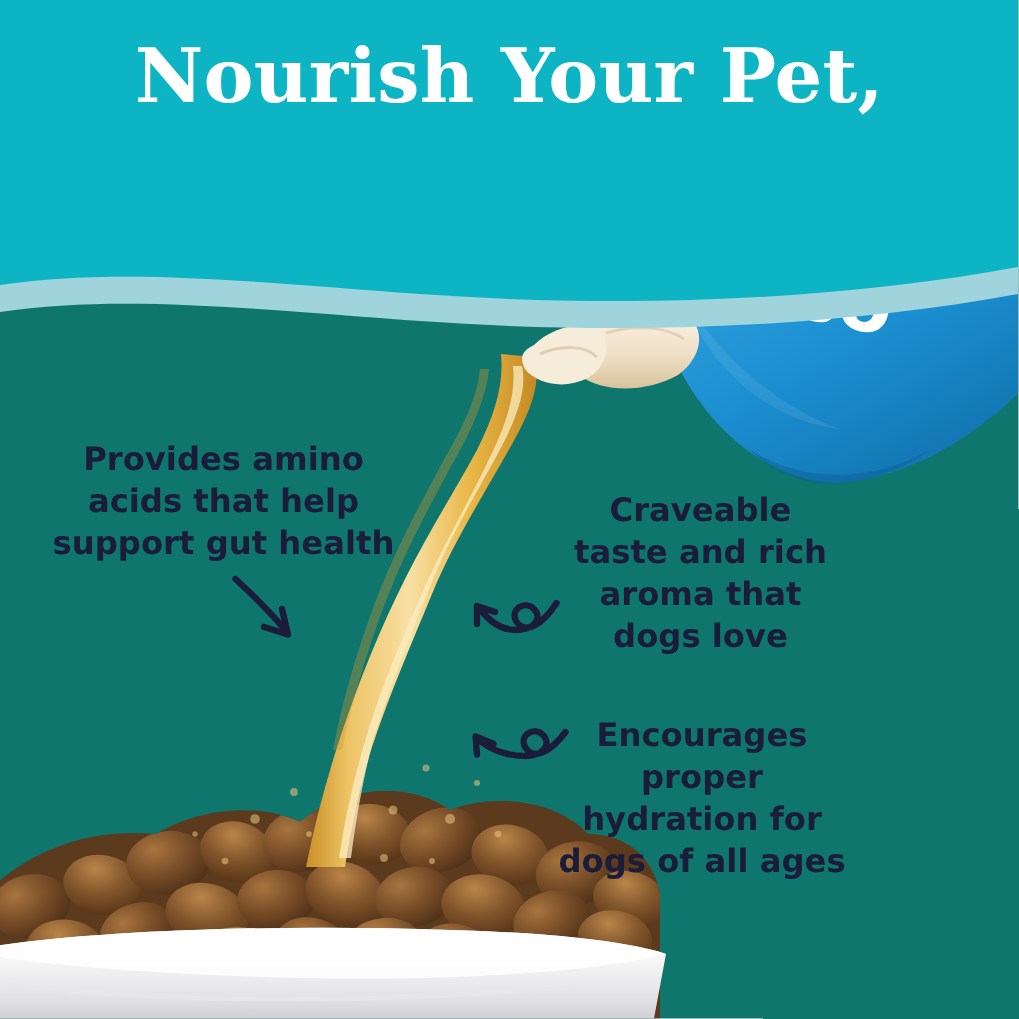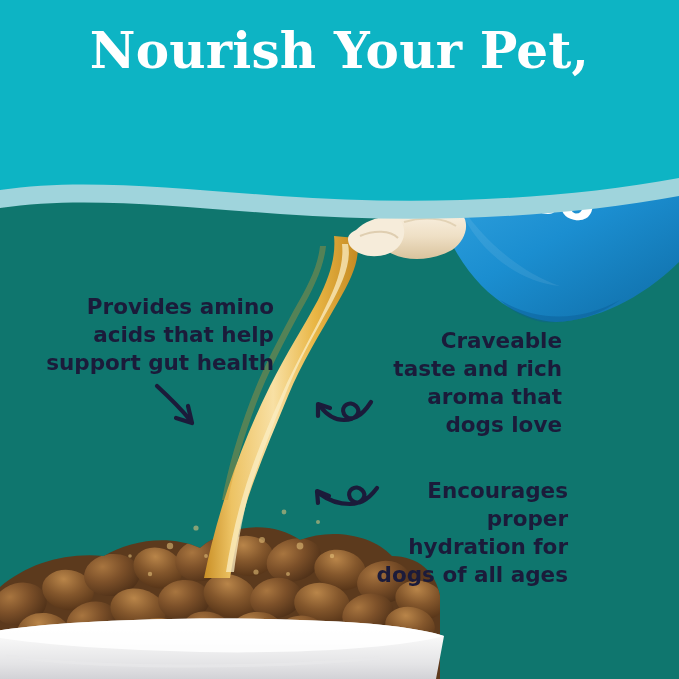--- a/index.html
+++ b/index.html
@@ -99,21 +99,21 @@
   }
 
   
   .callout {
     position: absolute;
     color: #1b1b3a;
     font-family: "DejaVu Sans", "Liberation Sans", sans-serif;
     font-weight: bold;
     font-size: 21.5px;
     line-height: 1.30;
-    text-align: right;
+    text-align: center;
     z-index: 8;
   }
   #callout-1 { left: 24px;  top: 293px; width: 250px; }
   #callout-2 { left: 372px; top: 327px; width: 190px; }
   #callout-3 { left: 368px; top: 477px; width: 200px; }
 
   .arrow-layer {
     position: absolute;
     left: 0; top: 0;
     width: 679px; height: 679px;

